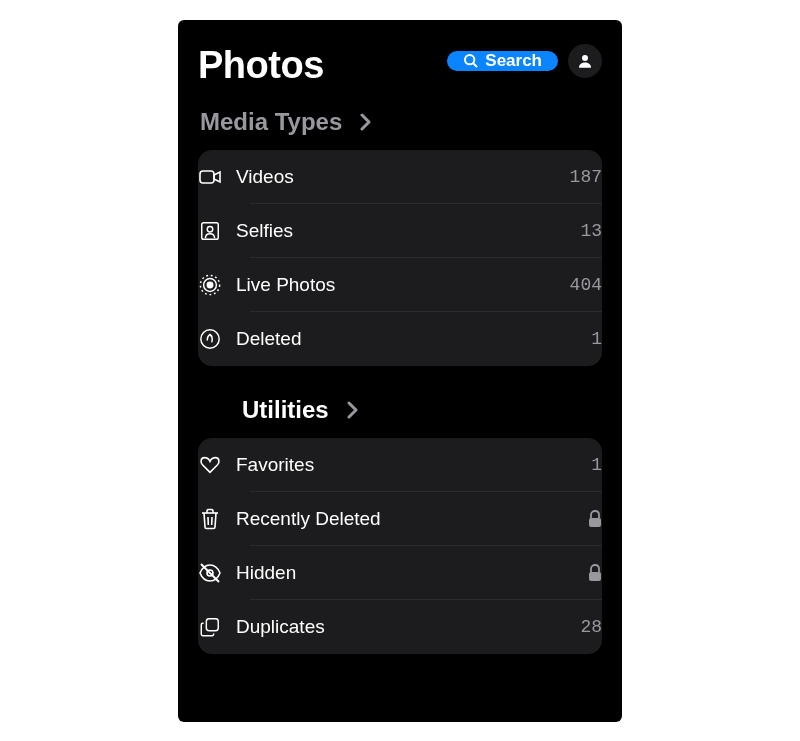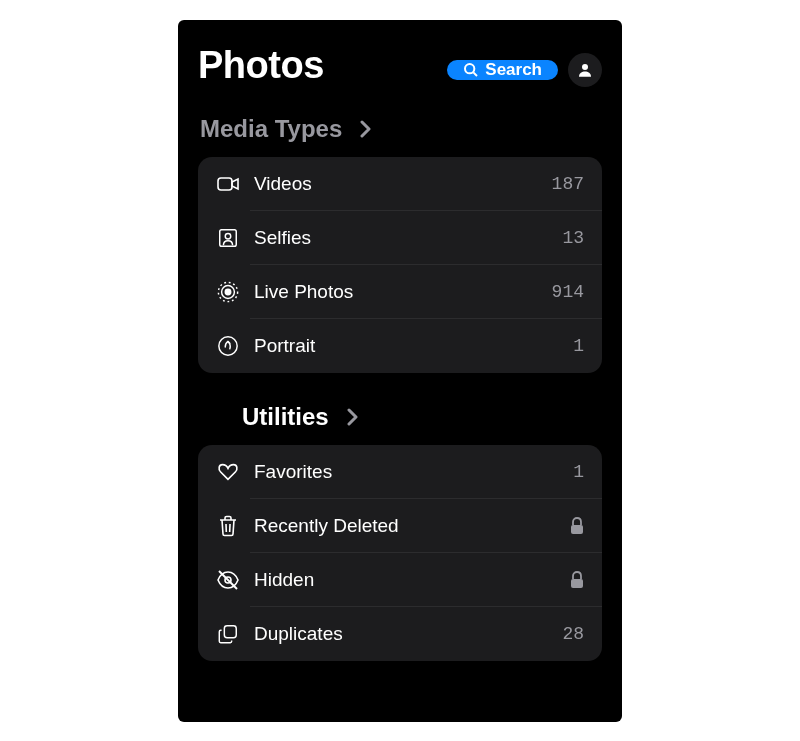--- a/index.html
+++ b/index.html
@@ -20,23 +20,23 @@
       width: 444px;
       height: 702px;
       background: #000000;
       border-radius: 6px;
       padding: 24px 20px 14px 20px;
       overflow: hidden;
       position: relative;
     }
     .header {
       display: flex;
-      align-items: flex-end;
+      align-items: flex-start;
       justify-content: space-between;
-      margin-bottom: 28px;
+      margin-bottom: 21px;
     }
     .title {
       color: #ffffff;
       font-size: 38px;
       font-weight: 800;
       letter-spacing: -0.5px;
     }
     .header-actions {
       display: flex;
       align-items: center;
@@ -94,21 +94,21 @@
       align-items: center;
     }
     .list-card {
       background: #1c1c1e;
       border-radius: 14px;
       overflow: hidden;
     }
     .list-item {
       display: flex;
       align-items: center;
-      padding: 13px 18px;
+      padding: 13px 0;
       cursor: pointer;
       position: relative;
       min-height: 54px;
     }
     .list-item:not(:last-child)::after {
       content: "";
       position: absolute;
       left: 52px;
       right: 0;
       bottom: 0;
@@ -209,32 +209,32 @@
 
       <div class="list-item">
         <span class="item-icon">
           <svg width="22" height="22" viewBox="0 0 24 24" fill="none" stroke="#ffffff" stroke-width="1.6">
             <circle cx="12" cy="12" r="3" fill="#ffffff"></circle>
             <circle cx="12" cy="12" r="7"></circle>
             <circle cx="12" cy="12" r="10.5" stroke-dasharray="2 3"></circle>
           </svg>
         </span>
         <span class="item-label">Live Photos</span>
-        <span class="item-value">914</span>
+        <span class="item-value">404</span>
       </div>
 
       <div class="list-item">
         <span class="item-icon">
           <svg width="22" height="22" viewBox="0 0 24 24" fill="none" stroke="#ffffff" stroke-width="1.6">
             <circle cx="12" cy="12" r="10"></circle>
             <path d="M9 13 C9 9 12 7 12 7 M12 7 L10 9 M12 7 L14 9" stroke-linecap="round"></path>
             <path d="M12 7 C14 9 15 12 14 15" stroke-linecap="round"></path>
           </svg>
         </span>
-        <span class="item-label">Portrait</span>
+        <span class="item-label">Deleted</span>
         <span class="item-value">1</span>
       </div>
 
     </div>
   </div>
 
   <div class="section">
     <div class="section-header">
       <span class="section-title white">Utilities</span>
       <span class="chevron">

